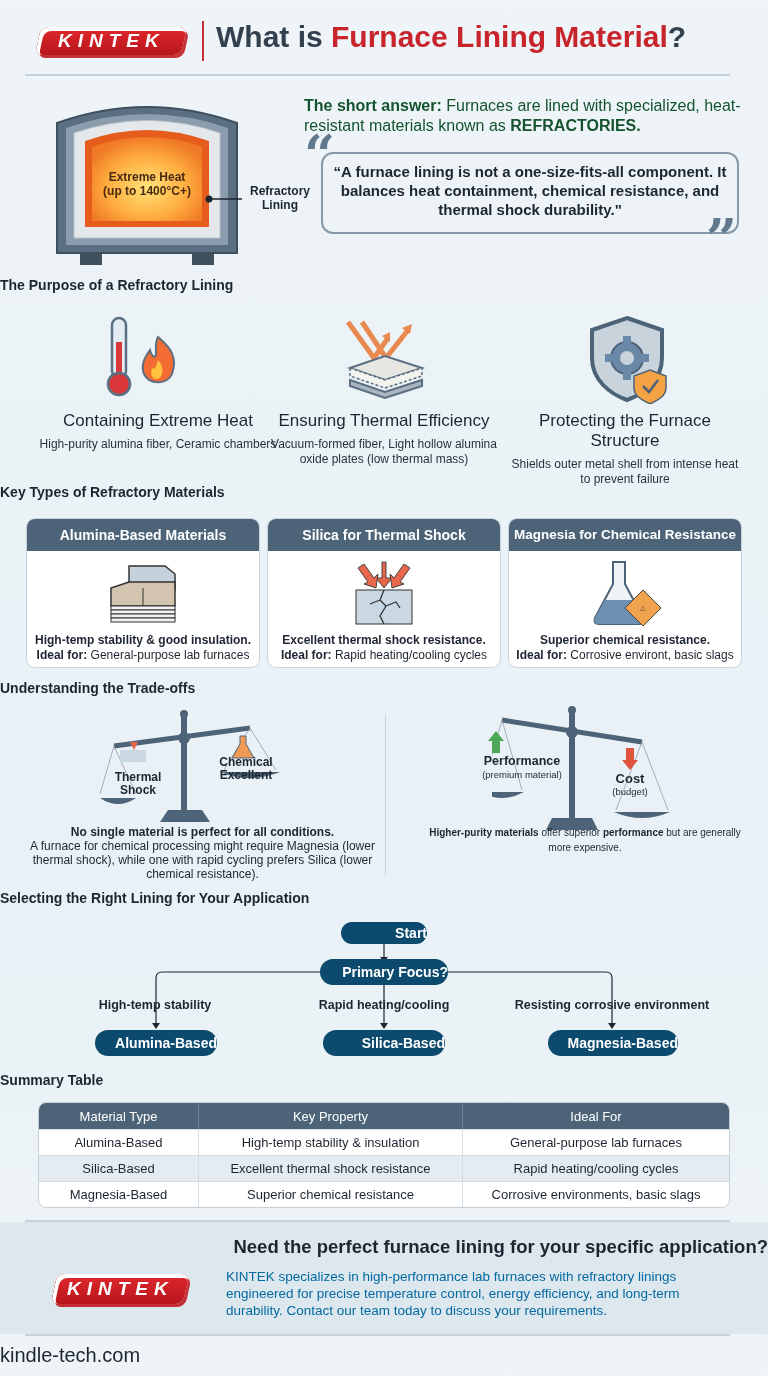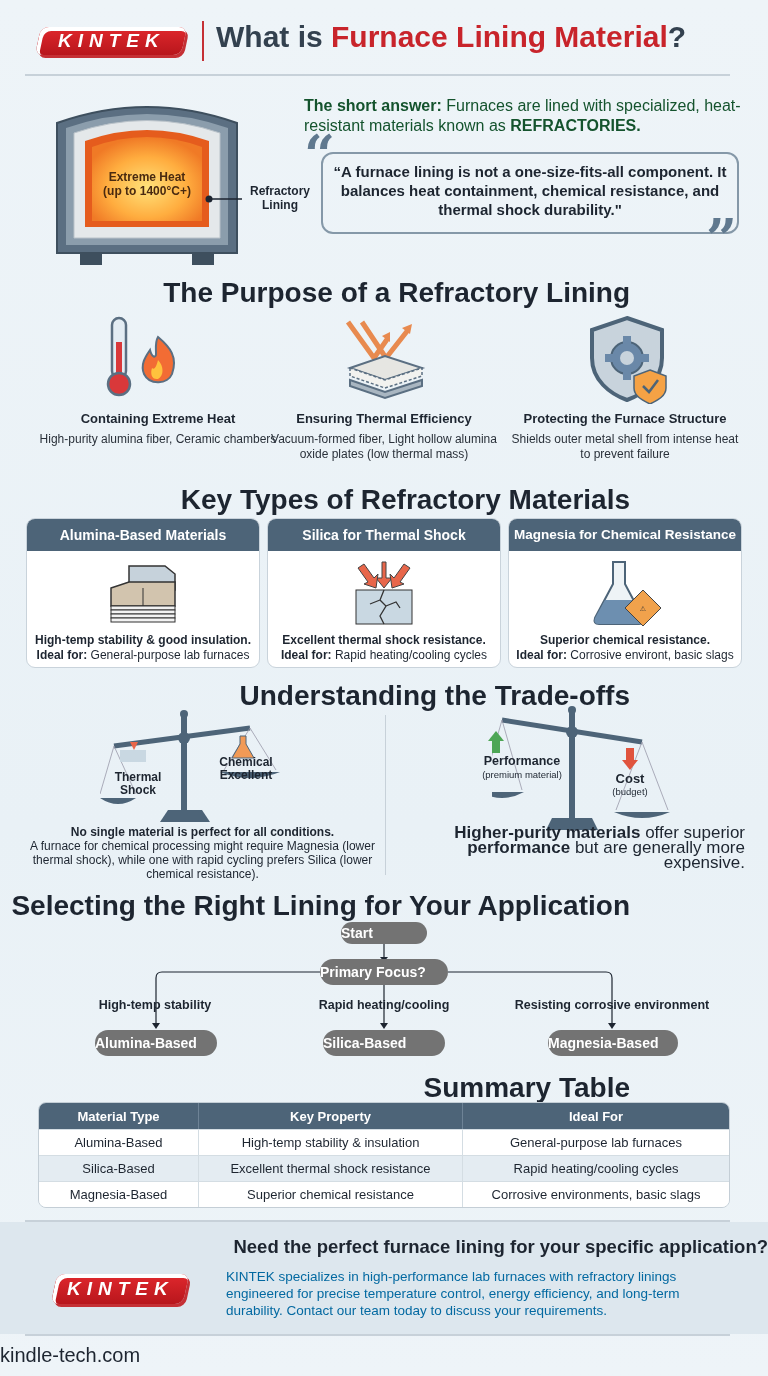--- a/index.html
+++ b/index.html
@@ -1,33 +1,33 @@
 <!DOCTYPE html>
 <html><head>
 <meta charset="utf-8">
 <style>
 *{box-sizing:border-box;margin:0;padding:0}
 body{width:768px;height:1376px;background:linear-gradient(180deg,#eef4f8 0%,#e9f1f6 60%,#eef4f8 100%);font-family:"Liberation Sans",sans-serif;color:#1d2530;position:relative;overflow:hidden}
 .abs{position:absolute}
 .logo{display:flex;align-items:center;justify-content:center;background:linear-gradient(180deg,#e0282d,#b8161c);color:#fff;font-weight:bold;font-style:italic;letter-spacing:6px;border-radius:8px;transform:skewX(-12deg);box-shadow:3px 3px 0 #c53035,3px 3px 0 1px #fff inset}
 .logo span{transform:skewX(12deg);display:inline-block}
-h2{position:absolute;left:0;width:630px;text-align:right;font-size:28px;font-weight:bold;color:#1d2530}
+h2{position:absolute;left:0;width:768px;text-align:left;font-size:14px;font-weight:bold;color:#1d2530}
 .divider{position:absolute;left:25px;width:705px;height:2px;background:#c7d1d9}
 .pc{position:absolute;width:240px;text-align:center}
-.pc h3{font-size:13px;font-weight:bold;margin-bottom:6px}
+.pc h3{font-size:17px;font-weight:normal;margin-bottom:6px}
 .pc p{font-size:12px;line-height:15px;color:#2a313a}
 .card{position:absolute;top:518px;width:234px;height:150px;background:#fff;border:1px solid #c9d3db;border-radius:9px;overflow:hidden}
 .card .hd{background:#4d6478;color:#fff;font-size:14px;font-weight:bold;text-align:center;height:32px;line-height:32px}
 .card .ic{height:72px;display:flex;align-items:center;justify-content:center;margin-top:6px}
 .card .tx{text-align:center;font-size:12px;line-height:15px;padding:4px 4px 0}
 .card .tx b{font-weight:bold}
-.pill{position:absolute;background:#737373;color:#fff;font-weight:bold;font-size:14px;text-align:left;border-radius:14px;height:26px;line-height:26px}
+.pill{position:absolute;background:#0c4a6e;color:#fff;font-weight:bold;font-size:14px;text-align:right;border-radius:14px;height:26px;line-height:26px}
 .flabel{position:absolute;font-size:12.5px;font-weight:bold;color:#1d2530;text-align:center}
 table{position:absolute;left:38px;top:1102px;width:692px;border-collapse:separate;border-spacing:0;border:1px solid #c4ced6;border-radius:8px;overflow:hidden;font-size:13px}
-th{background:#4d6478;color:#fff;font-weight:bold;height:26px;border-right:1px solid #6e8396}
+th{background:#4d6478;color:#fff;font-weight:normal;height:26px;border-right:1px solid #6e8396}
 td{text-align:center;height:26px;border-top:1px solid #d4dde3;border-right:1px solid #d4dde3;background:#fff}
 tr.alt td{background:#e4ecf2}
 th:last-child,td:last-child{border-right:none}
 .cta{position:absolute;left:0;top:1222px;width:768px;height:112px;background:#dde7ee}
 </style>
 </head>
 <body>
 
 <div class="abs logo" style="left:38px;top:27px;width:146px;height:28px;font-size:19px">
     <span>KINTEK</span>
@@ -214,21 +214,21 @@
 <div class="abs" style="left:462px;top:755px;width:120px;text-align:center;line-height:13px">
   <div style="font-size:12.5px;font-weight:bold">Performance</div>
   <div style="font-size:9.5px">(premium material)</div>
 </div>
 <div class="abs" style="left:626px;top:748px;width:8px;height:12px;background:#e0533d"></div>
 <div class="abs" style="left:622px;top:760px;width:0;height:0;border-left:8px solid transparent;border-right:8px solid transparent;border-top:10px solid #e0533d"></div>
 <div class="abs" style="left:600px;top:772px;width:60px;text-align:center;line-height:13px">
   <div style="font-size:13px;font-weight:bold">Cost</div>
   <div style="font-size:9.5px">(budget)</div>
 </div>
-<div class="abs" style="left:425px;top:825px;width:320px;text-align:right;font-size:17px;line-height:15px">
+<div class="abs" style="left:425px;top:825px;width:320px;text-align:center;font-size:10px;line-height:15px">
   <b>Higher-purity materials</b><span> offer superior </span><b>performance</b><span> but are generally more expensive.</span>
 </div>
 
 <h2 style="top:890px">Selecting the Right Lining for Your Application</h2>
 <svg class="abs" style="left:0;top:940px" width="768" height="100">
   <g stroke="#1d2530" stroke-width="1.2" fill="none">
     <line x1="384" y1="4" x2="384" y2="18"></line>
     <path d="M320 32 L162 32 Q156 32 156 38 L156 84"></path>
     <path d="M448 32 L606 32 Q612 32 612 38 L612 84"></path>
     <line x1="384" y1="44" x2="384" y2="84"></line>

